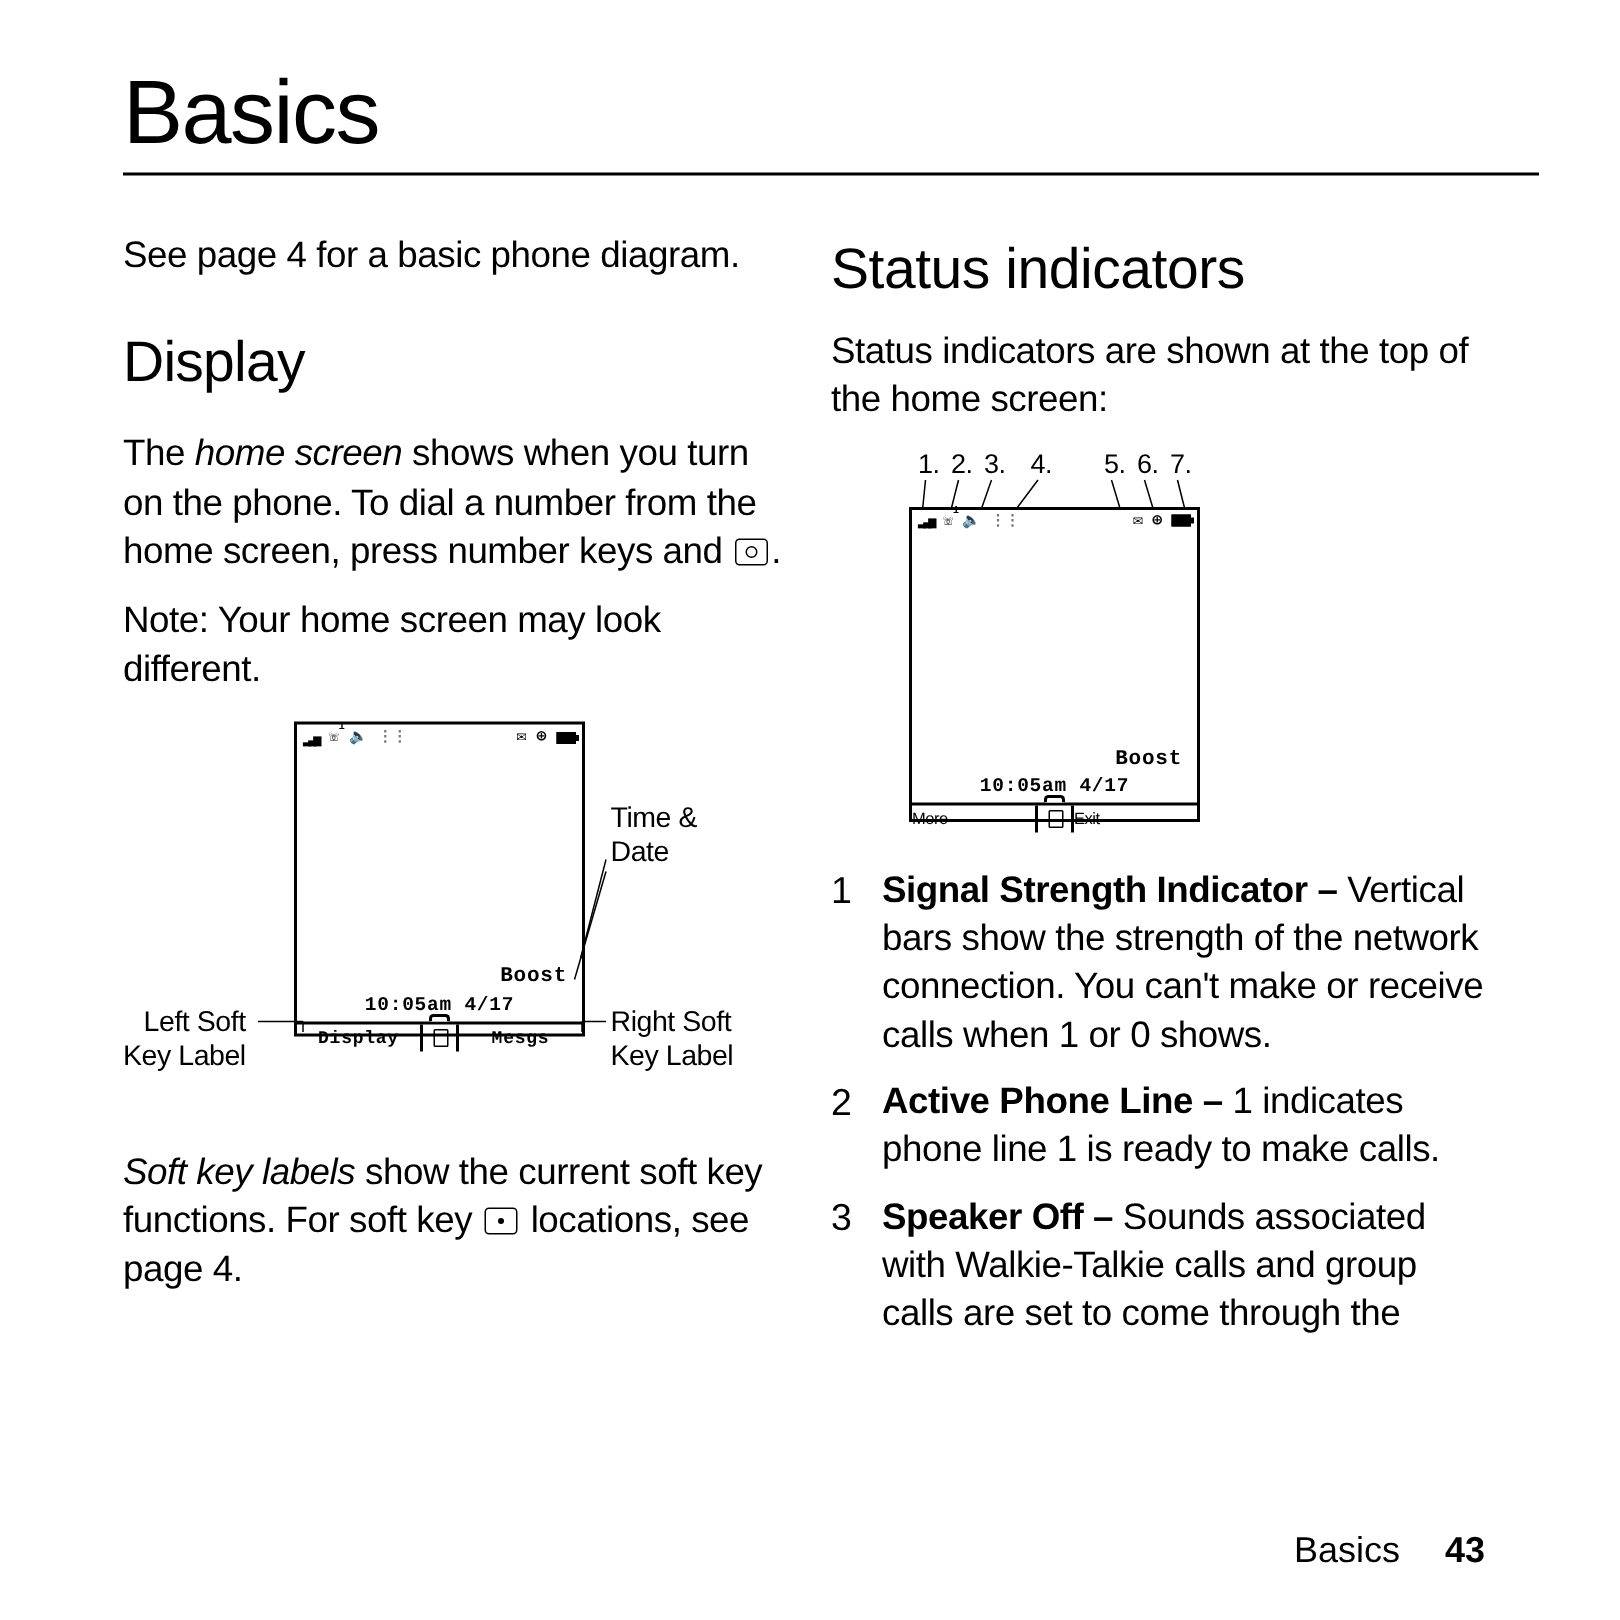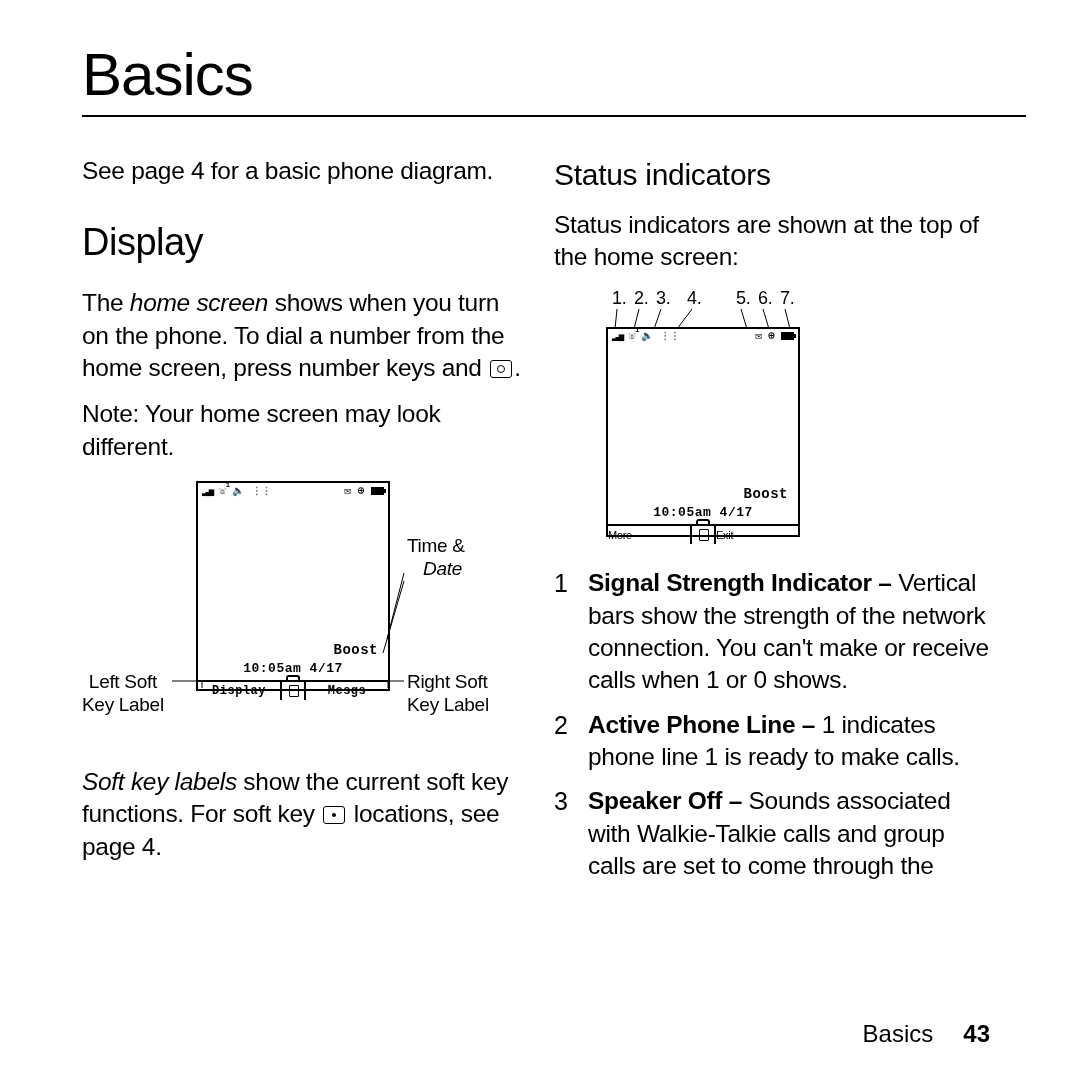--- a/index.html
+++ b/index.html
@@ -31,21 +31,21 @@
   }
   .col p { margin-bottom: 14px; }
   h2.section {
     font-size: 38px;
     font-weight: 400;
     letter-spacing: -0.5px;
     margin-top: 30px;
     margin-bottom: 20px;
   }
   h3.subsection {
-    font-size: 30px;
+    font-size: 38px;
     font-weight: 400;
     letter-spacing: -0.3px;
     margin-bottom: 14px;
   }
   .italic { font-style: italic; }
   .key-icon {
     display: inline-block;
     border: 1.5px solid #000;
     border-radius: 3px;
     width: 22px;
@@ -202,21 +202,21 @@
   .wifi::before { content:"⋮⋮"; font-size:10px; color:#777;}
   .msg::before { content:"✉"; font-size:11px;}
   .ring::before { content:"⊕"; font-size:11px;}
   .bat::before { content:""; }
   .bat { width:13px; height:8px; border:1.5px solid #000; background:#000; position:relative; display:inline-block;}
   .bat::after { content:""; width:2px; height:4px; background:#000; position:absolute; right:-3px; top:1px;}
 
   
   .callout { position: absolute; font-size: 19px; line-height: 1.2; }
   .callout.right-top { left: 325px; top: 54px; }
-  .callout.left { left: 0px; top: 190px; text-align: center; }
+  .callout.left { left: 0px; top: 190px; text-align: right; }
   .callout.right-bot { left: 325px; top: 190px; }
 
   
   .numlist { }
   .numlist .row { display: flex; margin-bottom: 12px; }
   .numlist .num { width: 34px; flex-shrink: 0; font-size: 25px; }
   .numlist .txt { font-size: 24.5px; line-height: 1.32; }
   .numlist b { font-weight: bold; }
 
   
@@ -283,21 +283,21 @@
             <div>Display</div>
             <div class="mid">
                 <span class="tab"></span>
               </div>
             <div>Mesgs</div>
           </div>
         </div>
 
         <div class="callout right-top">
           <span>Time &amp;</span><br>
-          <span style="margin-left:16px;font-style:italic;">Date</span>
+          <span style="margin-left:0;">Date</span>
         </div>
         <div class="callout left">
           <span>Left Soft</span><br>
           <span>Key Label</span>
         </div>
         <div class="callout right-bot">
           <span>Right Soft</span><br>
           <span>Key Label</span>
         </div>
 

